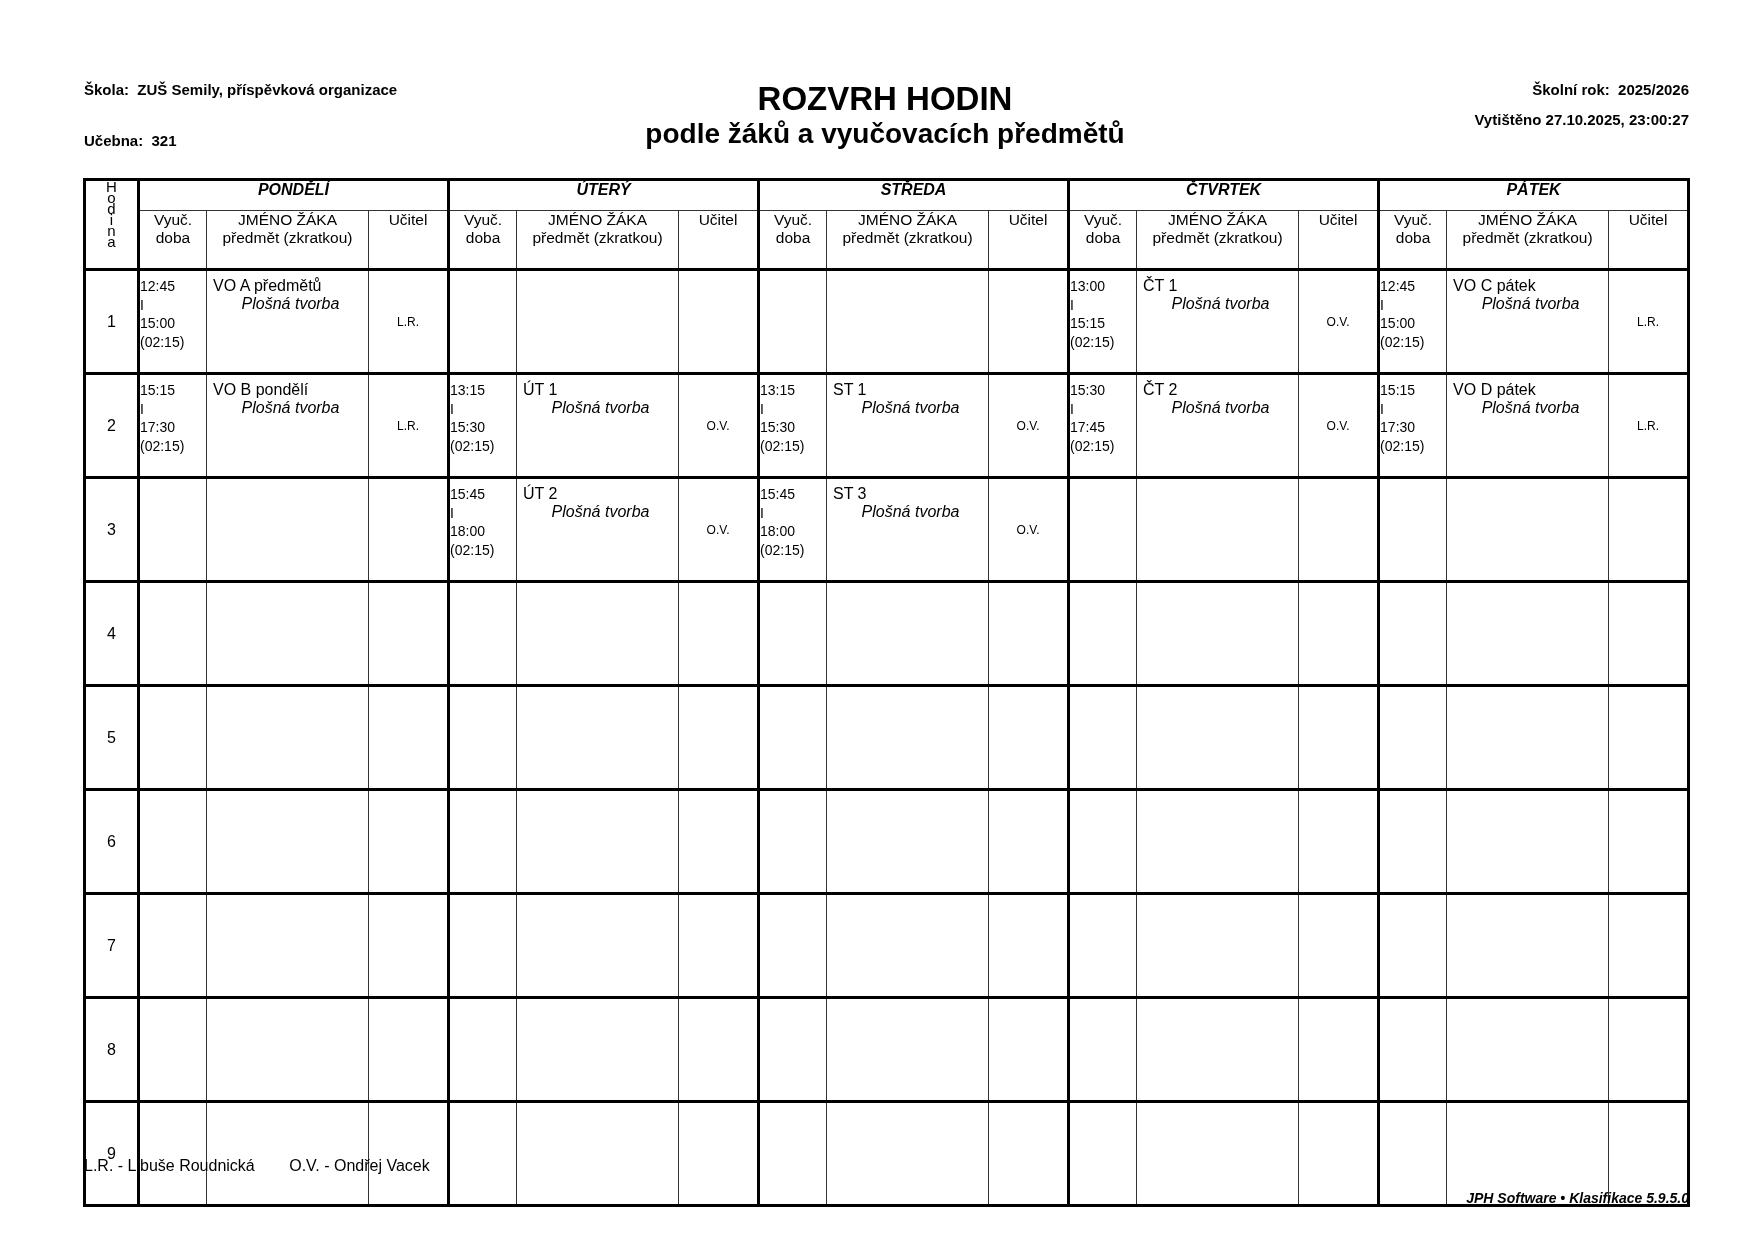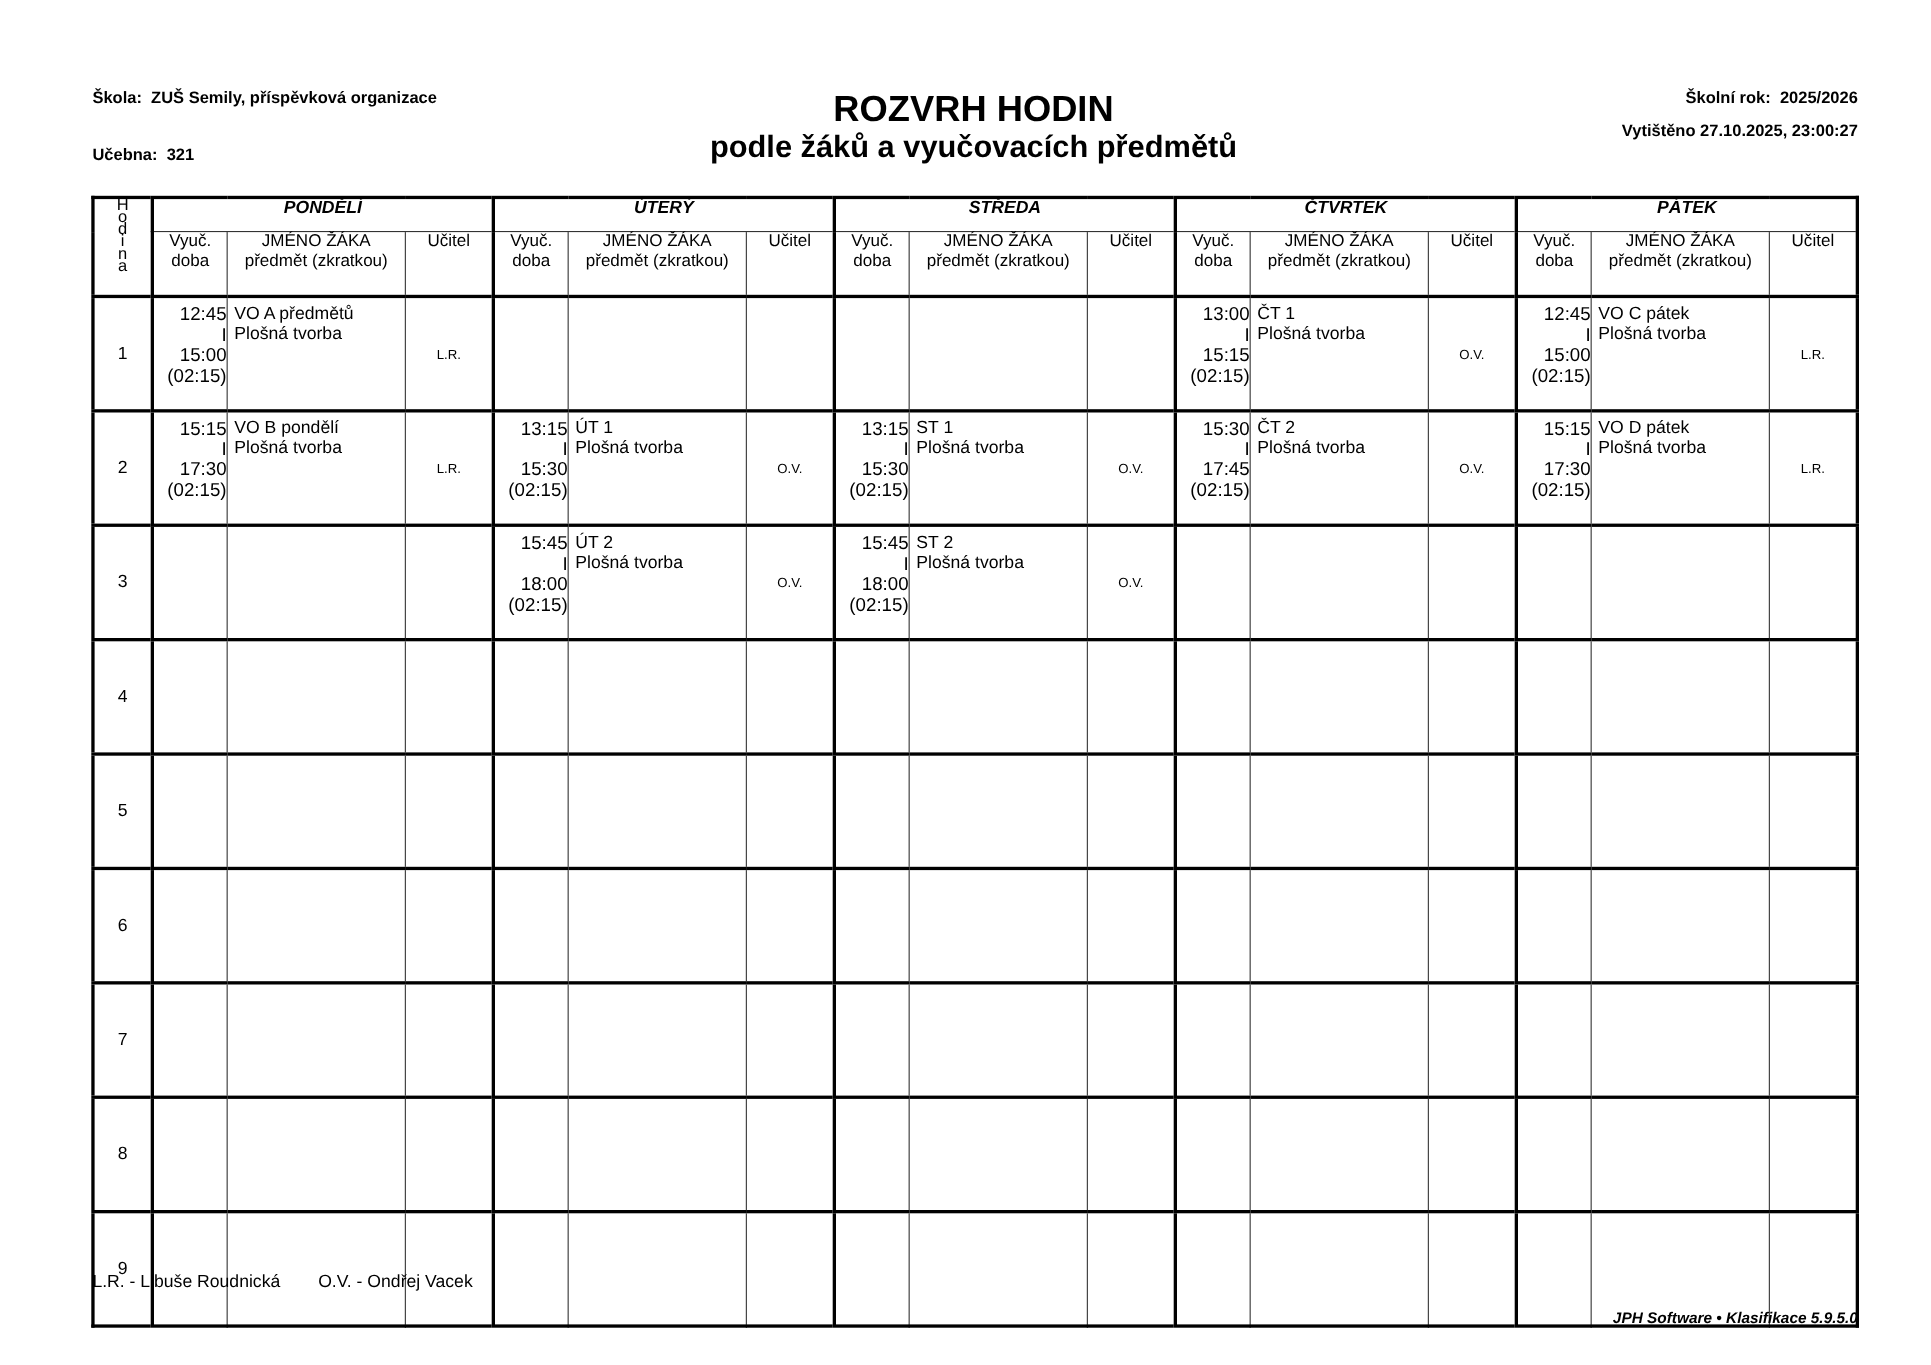--- a/index.html
+++ b/index.html
@@ -14,23 +14,23 @@
                border-collapse:collapse; table-layout:fixed; border:3px solid #000; }
   table.grid td, table.grid th { border:1px solid #333; padding:0; vertical-align:top; }
   th.day { height:29px; font-size:16px; font-weight:bold; text-align:center; vertical-align:middle;
            border-bottom:1px solid #333;font-style:italic; }
   th.sub { height:57px; font-size:15.5px; font-weight:normal; text-align:center; line-height:18px; padding-top:5px; }
   .thick-l { border-left:3px solid #000 !important; }
   th.hodina { font-size:15px; font-weight:normal; line-height:11px; text-align:center; padding-top:4px;
               border-right:3px solid #000 !important; }
   tr.body-row td { border-top:3px solid #000; height:95px; }
   td.num { text-align:center; vertical-align:middle !important; font-size:16px; border-right:3px solid #000 !important; }
-  td.time { text-align:right; font-size:17px; line-height:18.5px; padding-top:6px !important; }
+  td.time { text-align:left; font-size:14px; line-height:18.5px; padding-top:6px !important; }
   td.name { font-size:16px; line-height:18px; padding:6px 0 0 6px !important; }
-  td.name .subj { display:block; }
+  td.name .subj { font-style:italic; display:block;text-align:center; }
   td.teacher { text-align:center; vertical-align:middle !important; font-size:12px; }
   .footer-left { position:absolute; left:84px; top:1157px; font-size:16px; }
   .footer-left span { margin-right:30px;margin-top:33px; }
   .footer-right { position:absolute; right:66px; top:1190px; font-size:14px; font-weight:bold; font-style:italic; }
 </style>
 </head>
 <body>
 
 <div class="hdr-left" style="top:81px;">
   <span>Škola:</span>&nbsp;
@@ -222,21 +222,21 @@
           <div>(02:15)</div>
         </td>
         <td class="name"><span>ÚT 2</span><span class="subj">Plošná tvorba</span></td>
         <td class="teacher">O.V.</td>
         <td class="time thick-l">
           <div>15:45</div>
           <div>I</div>
           <div>18:00</div>
           <div>(02:15)</div>
         </td>
-        <td class="name"><span>ST 2</span><span class="subj">Plošná tvorba</span></td>
+        <td class="name"><span>ST 3</span><span class="subj">Plošná tvorba</span></td>
         <td class="teacher">O.V.</td>
         <td class="time thick-l"></td>
         <td class="name"></td>
         <td class="teacher"></td>
         <td class="time thick-l"></td>
         <td class="name"></td>
         <td class="teacher"></td>
       </tr>
       <tr class="body-row">
         <td class="num">4</td>

